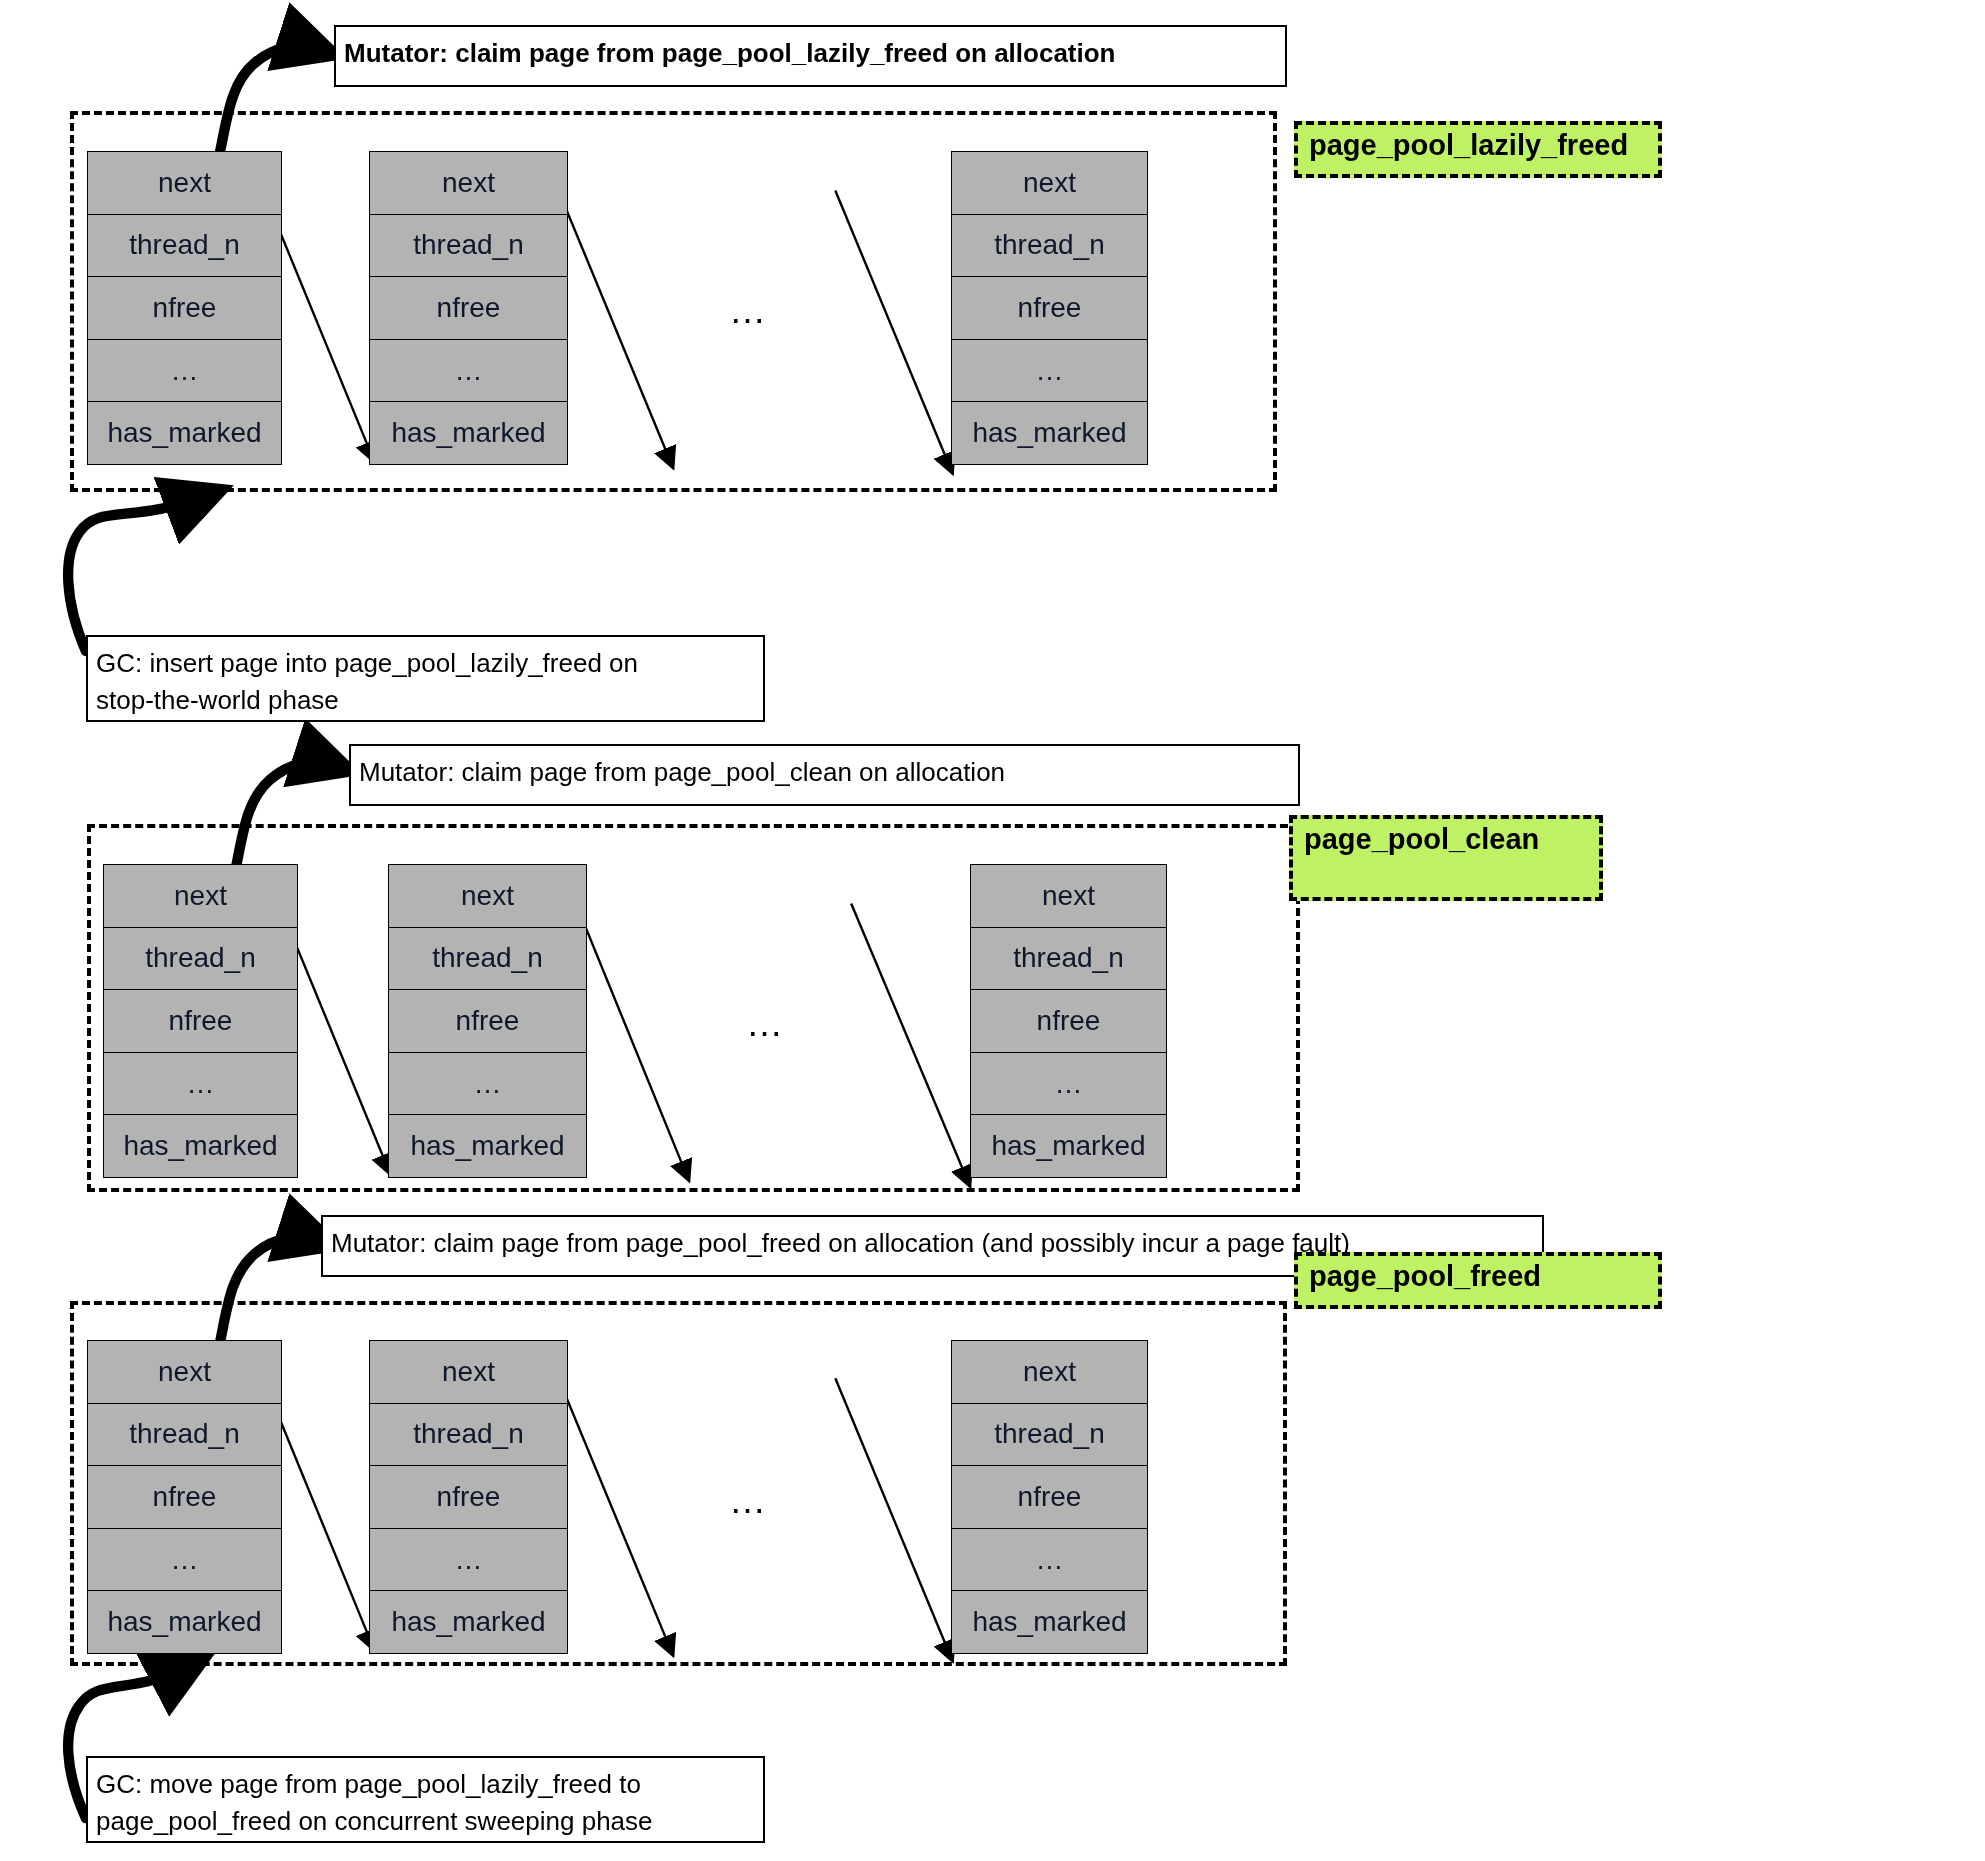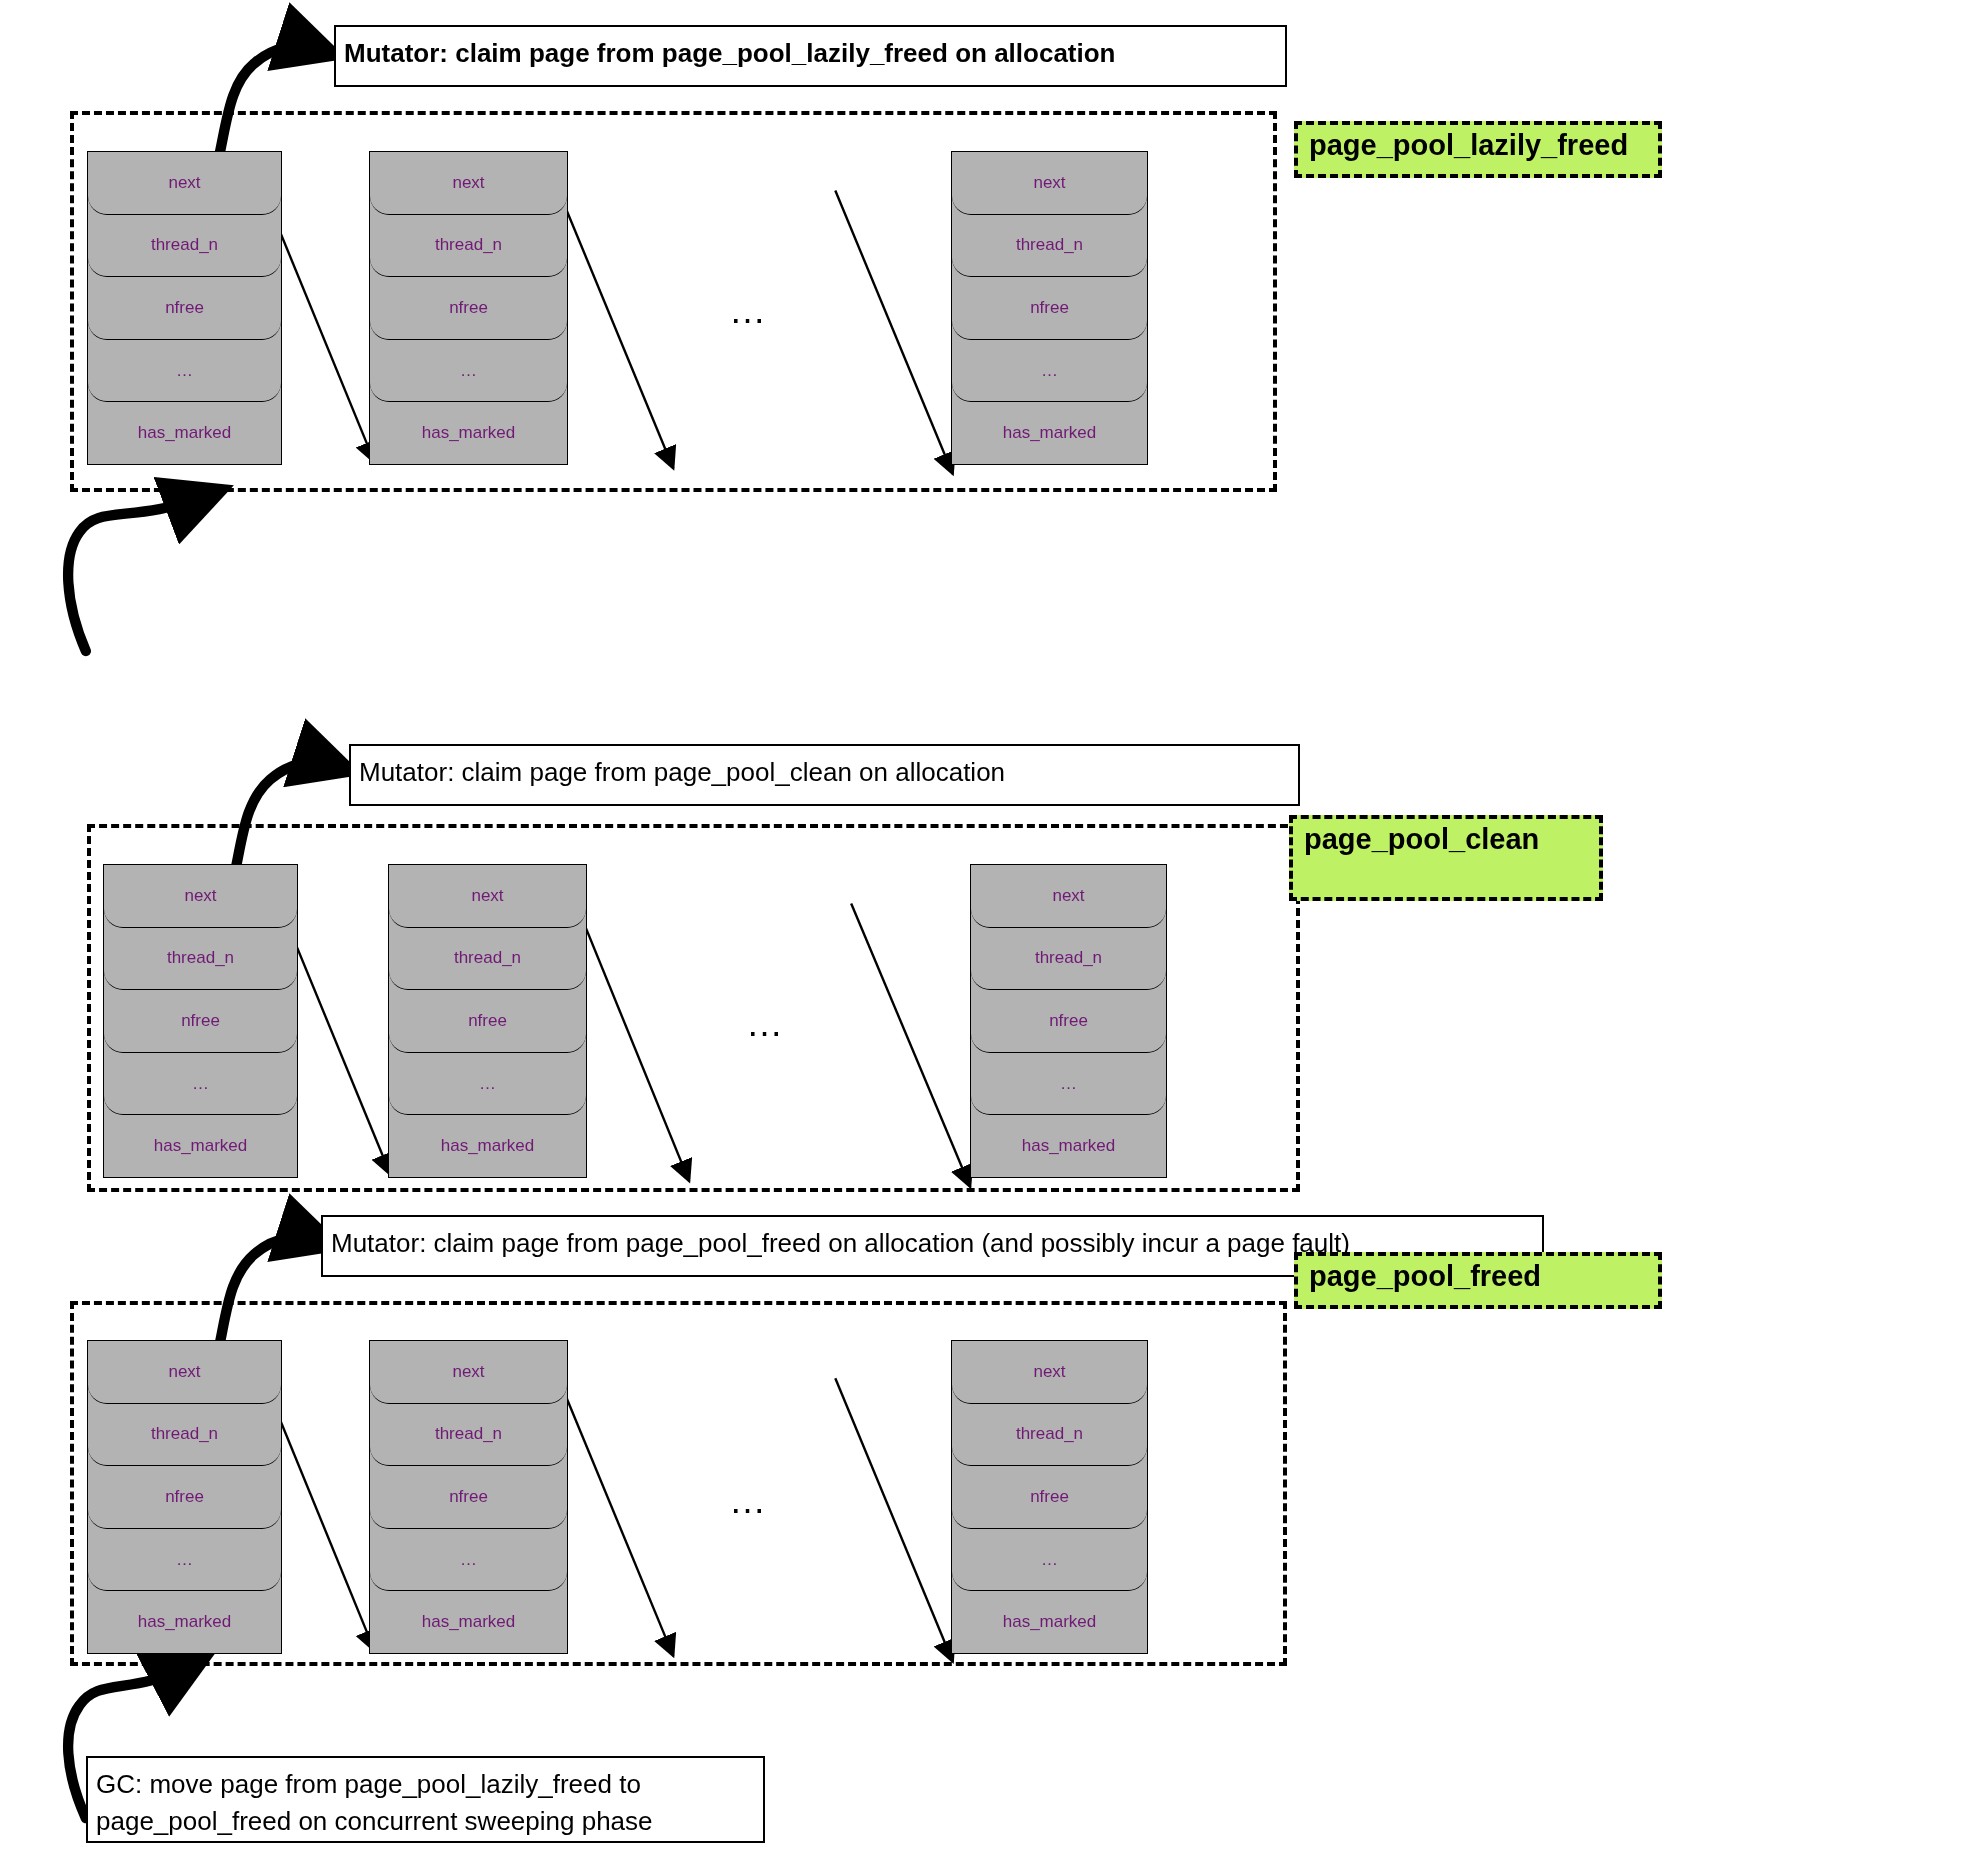--- a/index.html
+++ b/index.html
@@ -50,25 +50,24 @@
     box-sizing: border-box;
     display: flex;
     flex-direction: column;
   }
   .node .cell {
     flex: 1 1 0;
     border-bottom: 1.6px solid #000000;
     display: flex;
     align-items: center;
     justify-content: center;
-    font-size: 17px;
-    color: #701a75;
-    box-sizing: border-box;
-    white-space: nowrap;
-    border-radius: 19px;
+    font-size: 28px;
+    color: #0f172a;
+    box-sizing: border-box;
+    white-space: nowrap;
   }
   .node .cell:last-child {
     border-bottom: none;
   }
 
   
   .ellipsis {
     position: absolute;
     font-size: 37px;
     letter-spacing: 4.8px;
@@ -185,20 +184,24 @@
   <div class="ellipsis" style="left:729px; top:292px;">…</div>
 
   <div class="node" style="left:951px; top:151px; width:197px; height:314px;">
     <div class="cell">next</div>
     <div class="cell">thread_n</div>
     <div class="cell">nfree</div>
     <div class="cell">…</div>
     <div class="cell">has_marked</div>
   </div>
 
+  <div class="callout" style="left:86px; top:635px; width:679px; height:87px;">
+    <div class="line">GC: insert page into page_pool_lazily_freed on</div>
+    <div class="line">stop-the-world phase</div>
+  </div>
 
   <div class="callout" style="left:349px; top:744px; width:951px; height:62px;">
     <div class="line">Mutator: claim page from page_pool_clean on allocation</div>
   </div>
 
   <div class="pool-box" style="left:87px; top:824px; width:1213px; height:368px;"></div>
 
   <div class="pool-tag" style="left:1289px; top:815px; width:314px; height:86px;">
     <span>page_pool_clean</span>
   </div>

